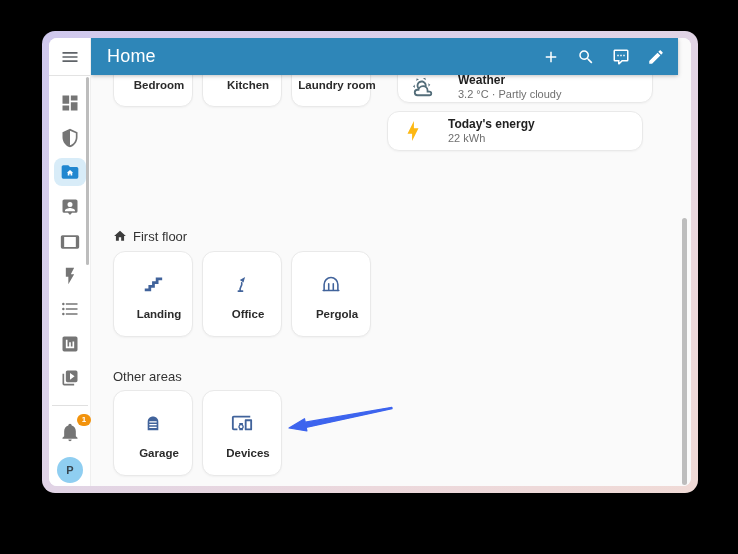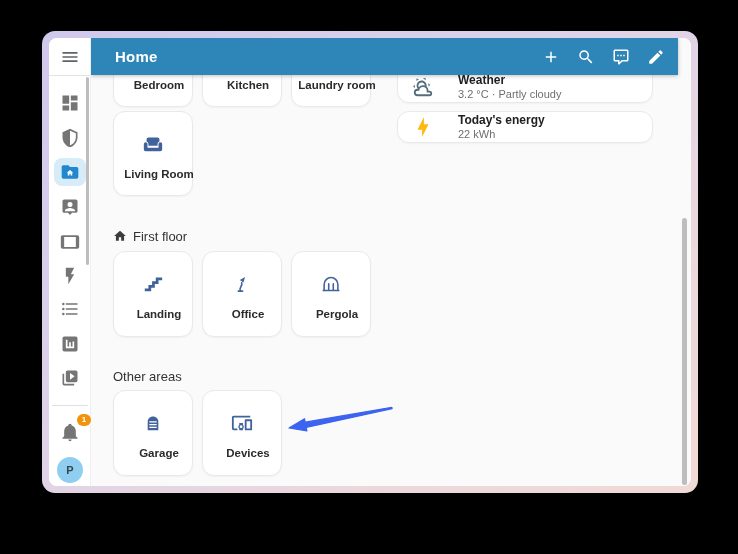--- a/index.html
+++ b/index.html
@@ -23,21 +23,21 @@
     background:var(--c-badge,#f2930d);color:#fff;font-size:8px;font-weight:700;line-height:12px;text-align:center;padding:0 1px;}
   .avatar{position:absolute;left:8px;top:419px;width:26px;height:26px;border-radius:50%;
     background:var(--c-avatar_bg,#8fcef1);color:#36454f;font-size:11px;font-weight:700;
     display:flex;align-items:center;justify-content:center;cursor:pointer;}
   .side-scroll{position:absolute;right:1px;top:39px;width:3px;height:188px;border-radius:2px;background:#bdbdbd;}
 
   
   .main{position:relative;width:600px;height:448px;background:#fafafa;overflow:hidden;}
   .toolbar{position:absolute;left:0;top:0;width:587px;height:37px;background:var(--c-toolbar,#2e86b8);
     z-index:20;display:flex;align-items:center;box-shadow:0 1px 4px rgba(0,0,0,.25);}
-  .toolbar-title{color:#fff;font-size:15px;font-weight:700;letter-spacing:.2px;margin-left:24px;}
+  .toolbar-title{color:#fff;font-size:18px;font-weight:400;letter-spacing:.2px;margin-left:16px;}
   .toolbar-actions{position:absolute;right:13px;top:0;height:37px;display:flex;align-items:center;gap:17px;}
   .tb-btn{background:none;border:none;padding:0;width:18px;height:18px;color:#fff;cursor:pointer;}
   .tb-btn svg{width:18px;height:18px;display:block;}
   .main-scroll{position:absolute;left:591px;top:180px;width:5px;height:267px;border-radius:3px;background:#bdbdbd;z-index:30;}
 
   .area-card{position:absolute;width:80px;height:85px;background:#fff;border:1px solid #e9e9e9;border-radius:12px;
     box-sizing:border-box;box-shadow:0 1px 2px rgba(0,0,0,.04);display:flex;flex-direction:column;
     align-items:center;justify-content:center;gap:12px;padding-top:4px;cursor:pointer;z-index:1;}
   .area-icon{width:24px;height:24px;color:var(--c-area_icon,#41639b);display:flex;align-items:center;justify-content:center;}
   .area-icon svg{width:22px;height:22px;display:block;}
@@ -154,30 +154,22 @@
             <svg viewBox="0 0 24 24" fill="currentColor">
                 <path d="M12.74 5.47c2.36 1.03 3.61 3.56 3.18 5.99A5.98 5.98 0 0 1 18 16v.17c.31-.11.65-.17 1-.17a3 3 0 0 1 3 3 3 3 0 0 1-3 3H6a4 4 0 0 1-4-4 4 4 0 0 1 4-4h.27C5 12.45 4.6 10.24 5.5 8.26c1.22-2.76 4.47-4.02 7.24-2.79m-.81 1.83c-1.77-.8-3.84.01-4.62 1.77-.46 1.02-.38 2.15.1 3.08A5.98 5.98 0 0 1 12 10c.7 0 1.38.12 2 .34.04-1.27-.77-2.46-2.07-3.04m1.62-3.66c-.55-.24-1.1-.41-1.67-.52l2.49-1.3.9 2.89c-.51-.42-1.08-.78-1.72-1.07M6.09 4.44c-.49.35-.92.75-1.29 1.19l.11-2.81 2.96.68c-.62.21-1.22.53-1.78.94M18 9.71c-.09-.59-.22-1.16-.41-1.71l2.38 1.5-2.05 2.23c.11-.65.13-1.33.08-2.02M3.04 11.3c.07.6.2 1.17.39 1.7l-2.37-1.5L3.1 9.28c-.1.65-.13 1.33-.06 2.02M19 18h-3v-2a4 4 0 0 0-4-4 4 4 0 0 0-4 4H6a2 2 0 0 0-2 2 2 2 0 0 0 2 2h13a1 1 0 0 0 1-1 1 1 0 0 0-1-1z"></path>
               </svg>
           </span>
           <div class="info-text">
             <div class="info-title">Weather</div>
             <div class="info-sub">3.2 °C · Partly cloudy</div>
           </div>
         </div>
 
-        <div class="area-card" style="left:22px;top:73px">
-          <span class="area-icon">
-            <svg viewBox="0 0 24 24" fill="currentColor">
-                <path d="M5 9.15V7c0-1.1.9-2 2-2h10c1.1 0 2 .9 2 2v2.16c-1.16.41-2 1.51-2 2.81V14H7v-2.04c0-1.29-.84-2.39-2-2.81M20 10a2 2 0 0 0-2 2v4H6v-4c0-1.1-.89-2-2-2a2 2 0 0 0-2 2v6a2 2 0 0 0 2 2h16a2 2 0 0 0 2-2v-6c0-1.1-.89-2-2-2z"></path>
-              </svg>
-          </span>
-          <span class="area-label">Living Room</span>
-        </div>
-
-        <div class="info-card" style="left:306px;top:73px;height:32px">
+
+        <div class="info-card" style="left:296px;top:73px;height:40px">
           <span class="info-icon" style="color:var(--c-energy_icon,#fdb813)">
             <svg viewBox="0 0 24 24" fill="currentColor">
                 <path d="M11 15H6l7-14v8h5l-7 14v-8z"></path>
               </svg>
           </span>
           <div class="info-text">
             <div class="info-title">Today's energy</div>
             <div class="info-sub">22 kWh</div>
           </div>
         </div>

